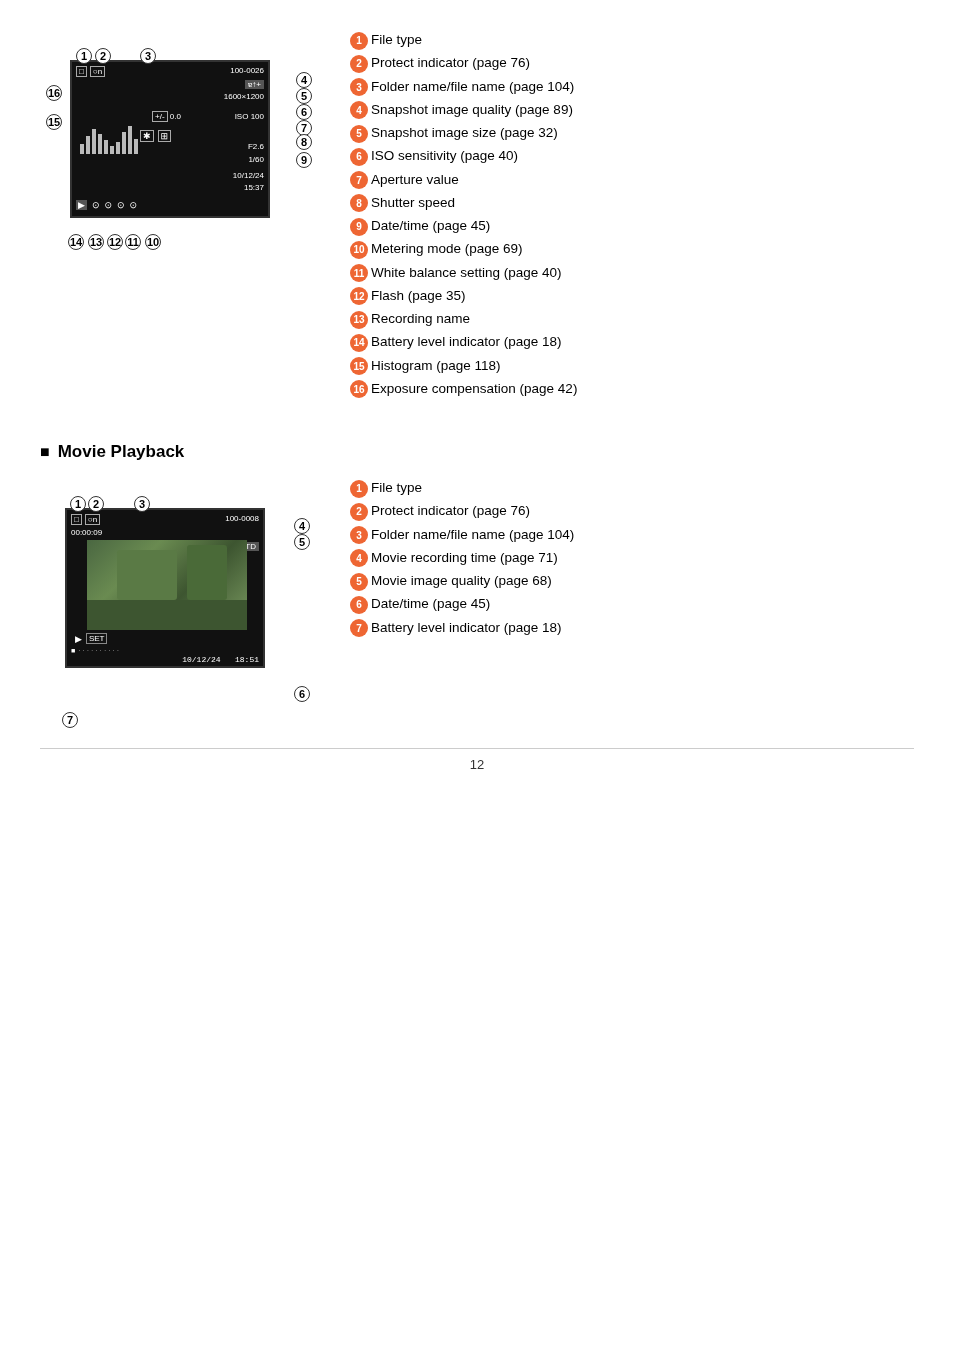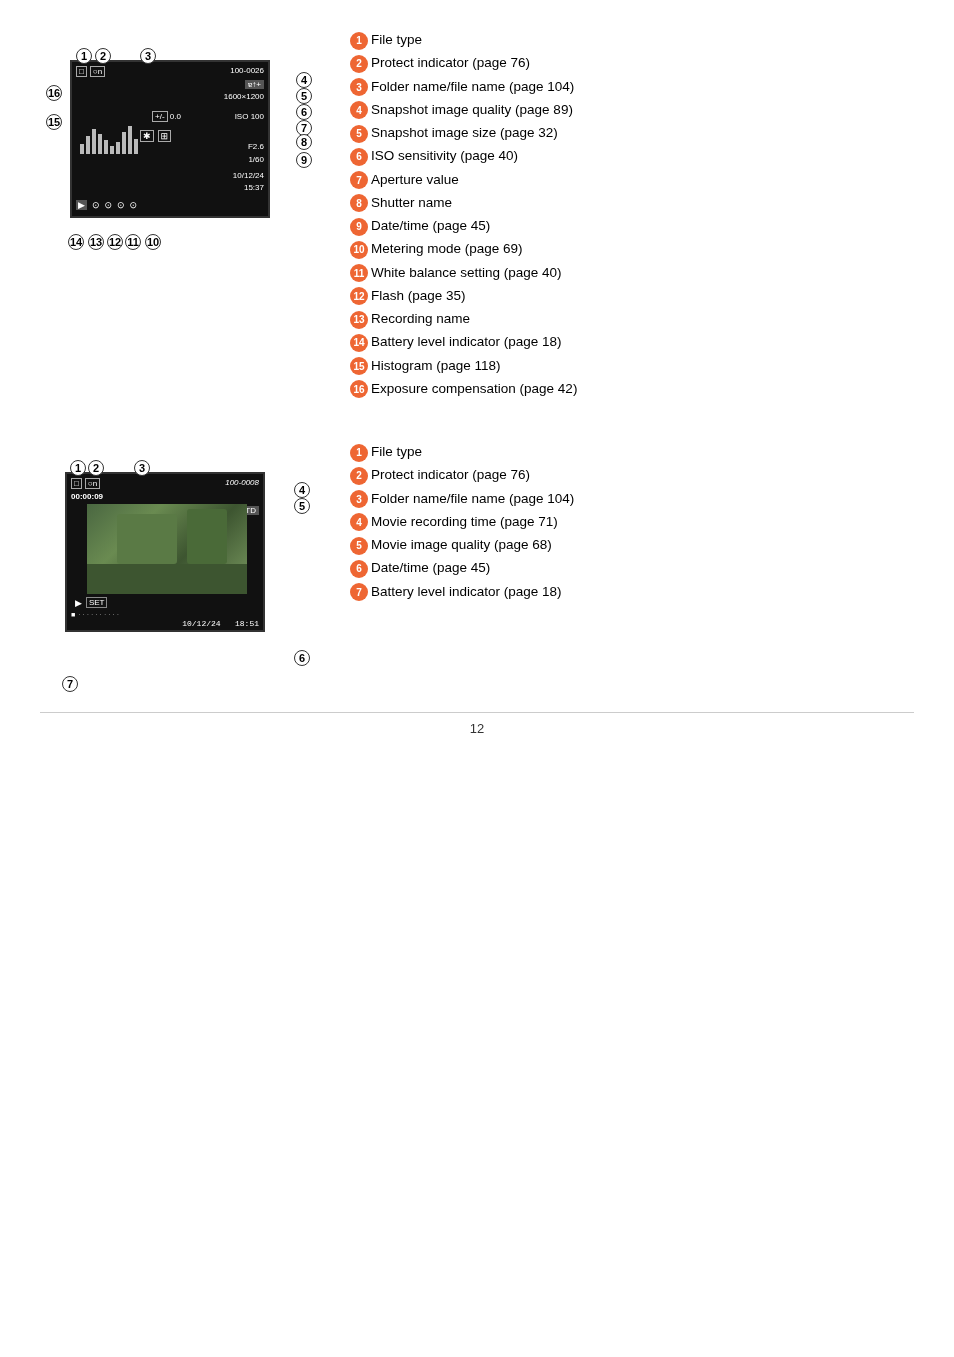--- a/index.html
+++ b/index.html
@@ -286,21 +286,21 @@
       <li>
         <span class="num-badge">6</span>
         <span>ISO sensitivity (page 40)</span>
       </li>
       <li>
         <span class="num-badge">7</span>
         <span>Aperture value</span>
       </li>
       <li>
         <span class="num-badge">8</span>
-        <span>Shutter name</span>
+        <span>Shutter speed</span>
       </li>
       <li>
         <span class="num-badge">9</span>
         <span>Date/time (page 45)</span>
       </li>
       <li>
         <span class="num-badge">10</span>
         <span>Metering mode (page 69)</span>
       </li>
       <li>
@@ -325,34 +325,35 @@
       </li>
       <li>
         <span class="num-badge">16</span>
         <span>Exposure compensation (page 42)</span>
       </li>
     </ul>
   </div>
 </div>
 
 <div style="margin-top: 10px;">
+  <div class="section-title">Movie Playback</div>
 
   <div class="section-block">
 
     <div class="mv-diagram">
 
       <div class="mv-screen">
 
         <div style="position:absolute; top:4px; left:4px; display:flex; gap:3px; color:#fff; font-size:8px;">
           <span style="border:1px solid #aaa; padding:0 2px;">□</span>
           <span style="border:1px solid #aaa; padding:0 2px;">○n</span>
         </div>
-        <div class="mv-line" style="top:4px; right:4px; color:#fff;font-style:italic;">100-0008</div>
-
-        <div class="mv-line" style="top:18px; left:4px; color:#fff;font-weight:bold;">00:00:09</div>
+        <div class="mv-line" style="top:4px; right:4px; color:#fff;">100-0008</div>
+
+        <div class="mv-line" style="top:18px; left:4px; color:#fff;">00:00:09</div>
 
         <div class="mv-line" style="top:32px; right:4px; color:#fff; background:#555; padding:0 3px;">STD</div>
 
         <div class="mv-inner-img">
 
           <div style="position:absolute; bottom:0; left:0; right:0; height:30px; background:#3d5530;"></div>
           <div style="position:absolute; top:10px; left:30px; width:60px; height:50px; background:#5a7a45; border-radius:3px;"></div>
           <div style="position:absolute; top:5px; left:100px; width:40px; height:55px; background:#4a6a38; border-radius:3px;"></div>
         </div>
 

